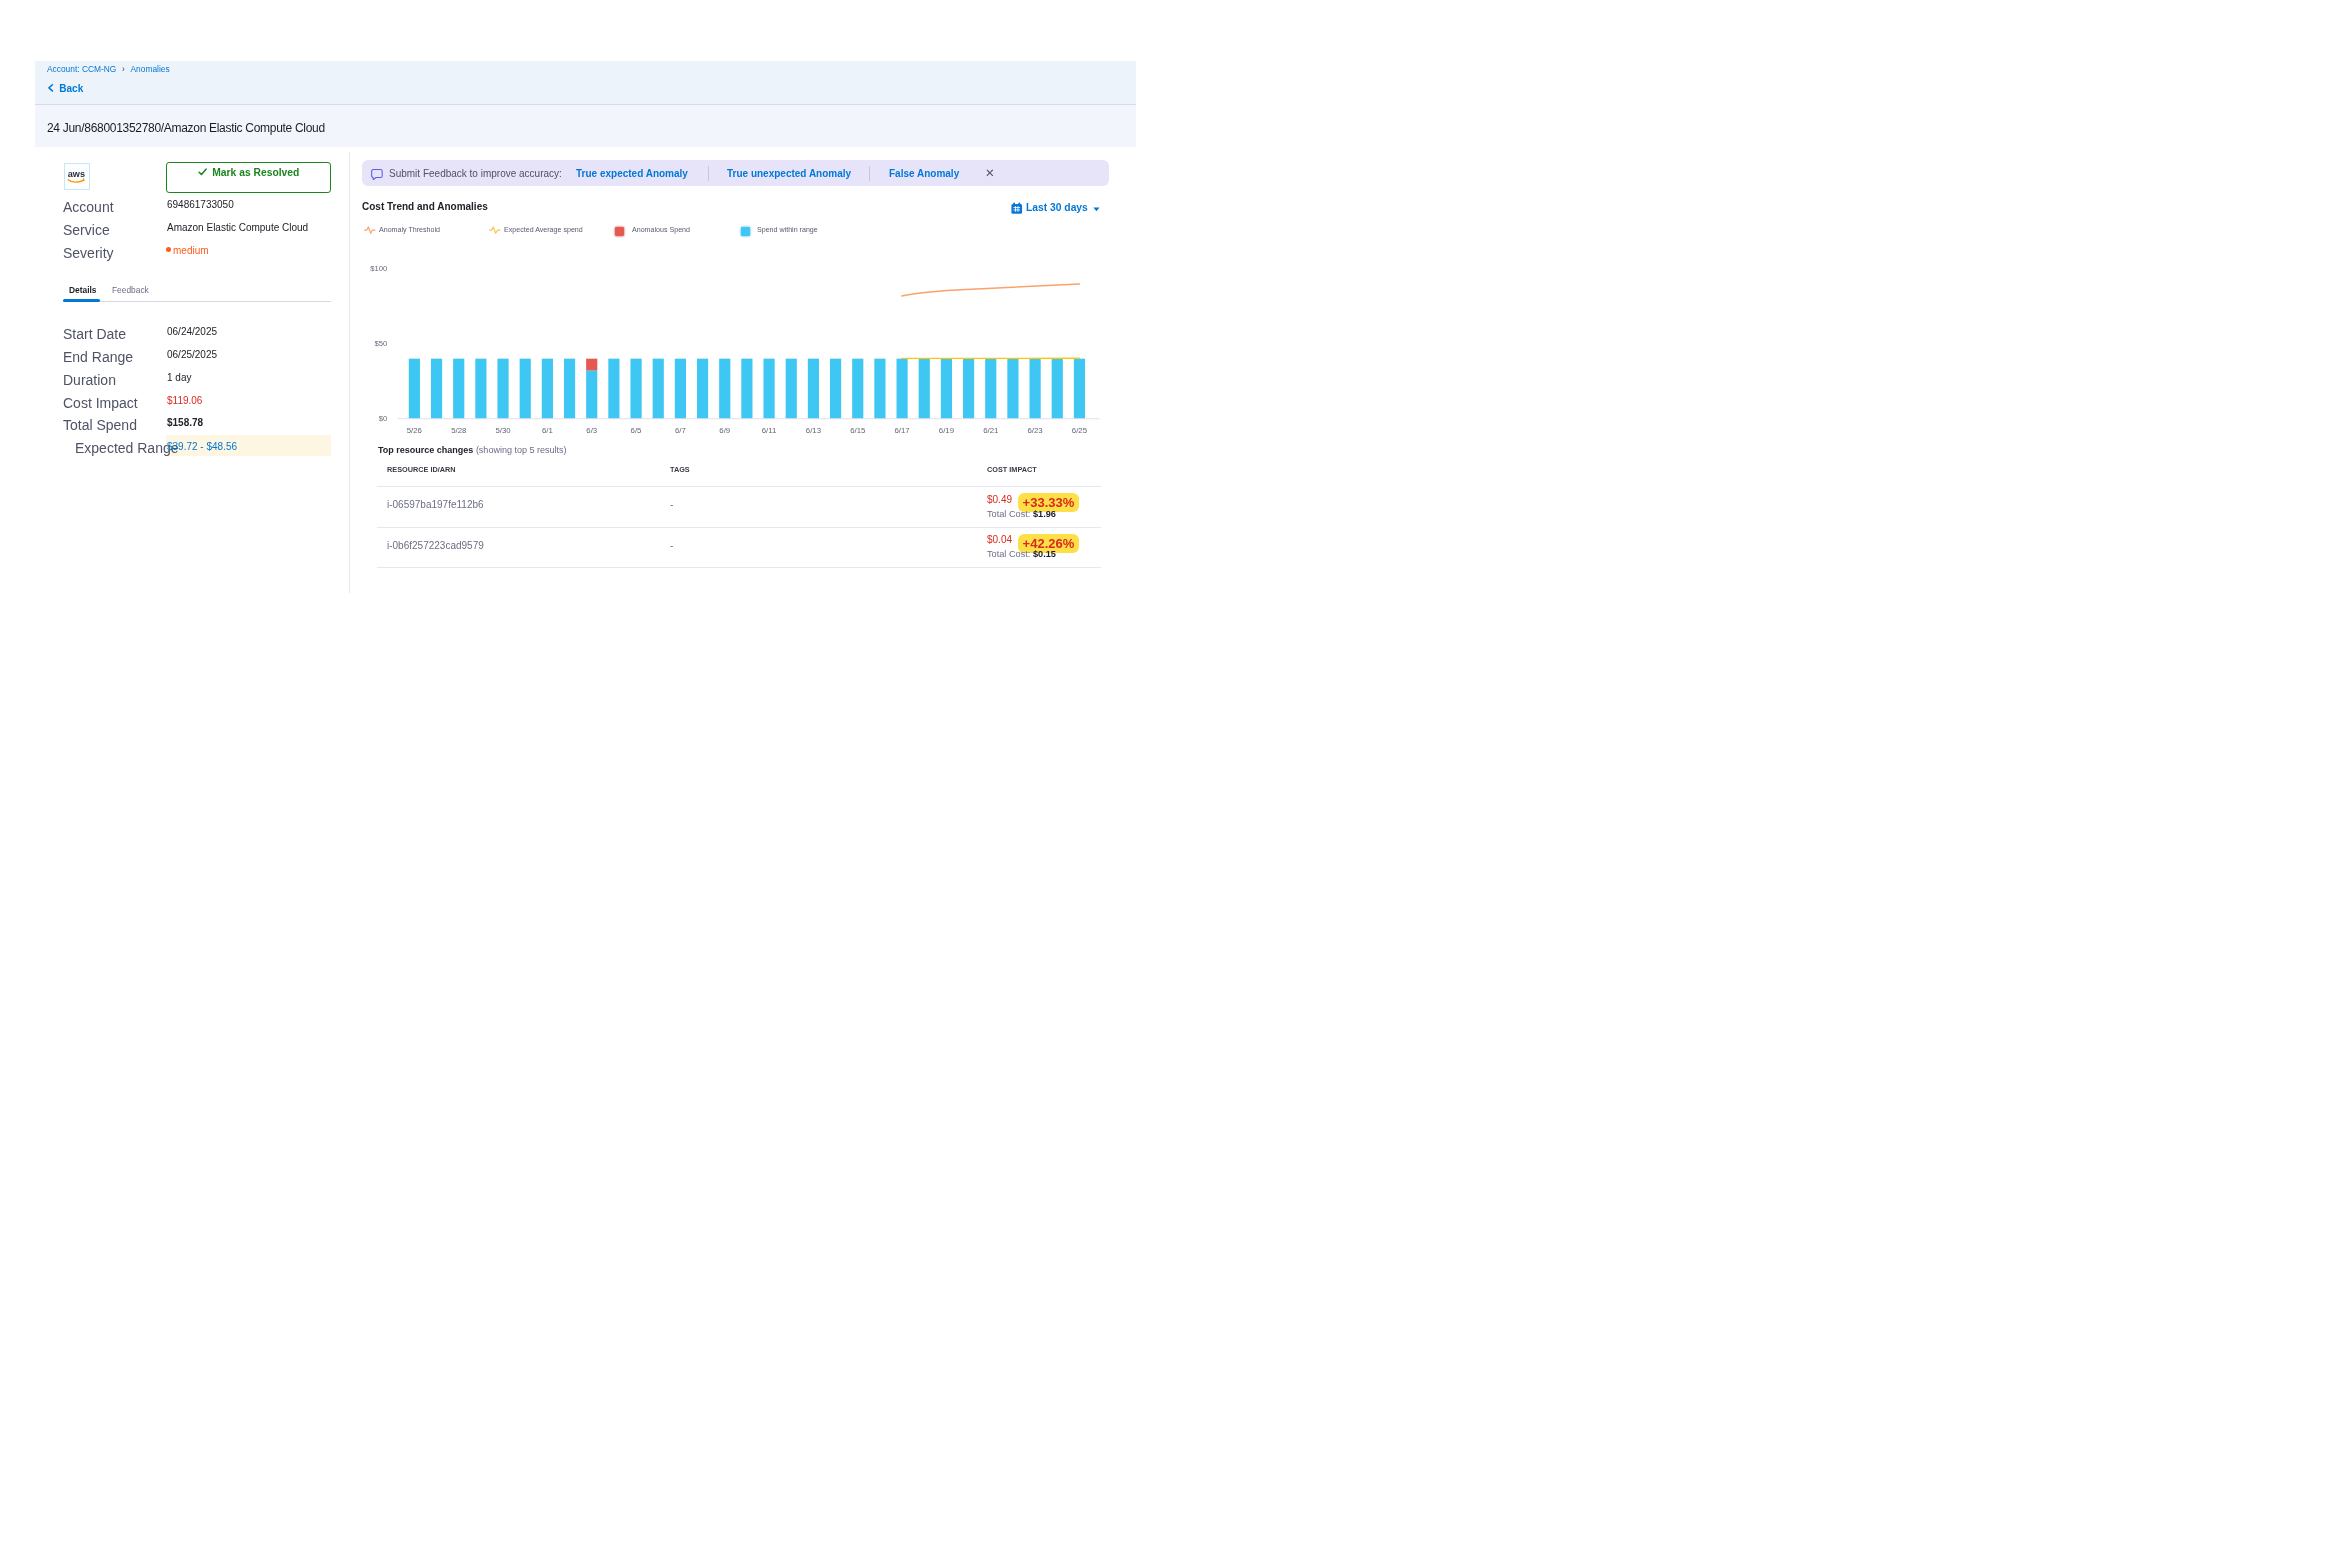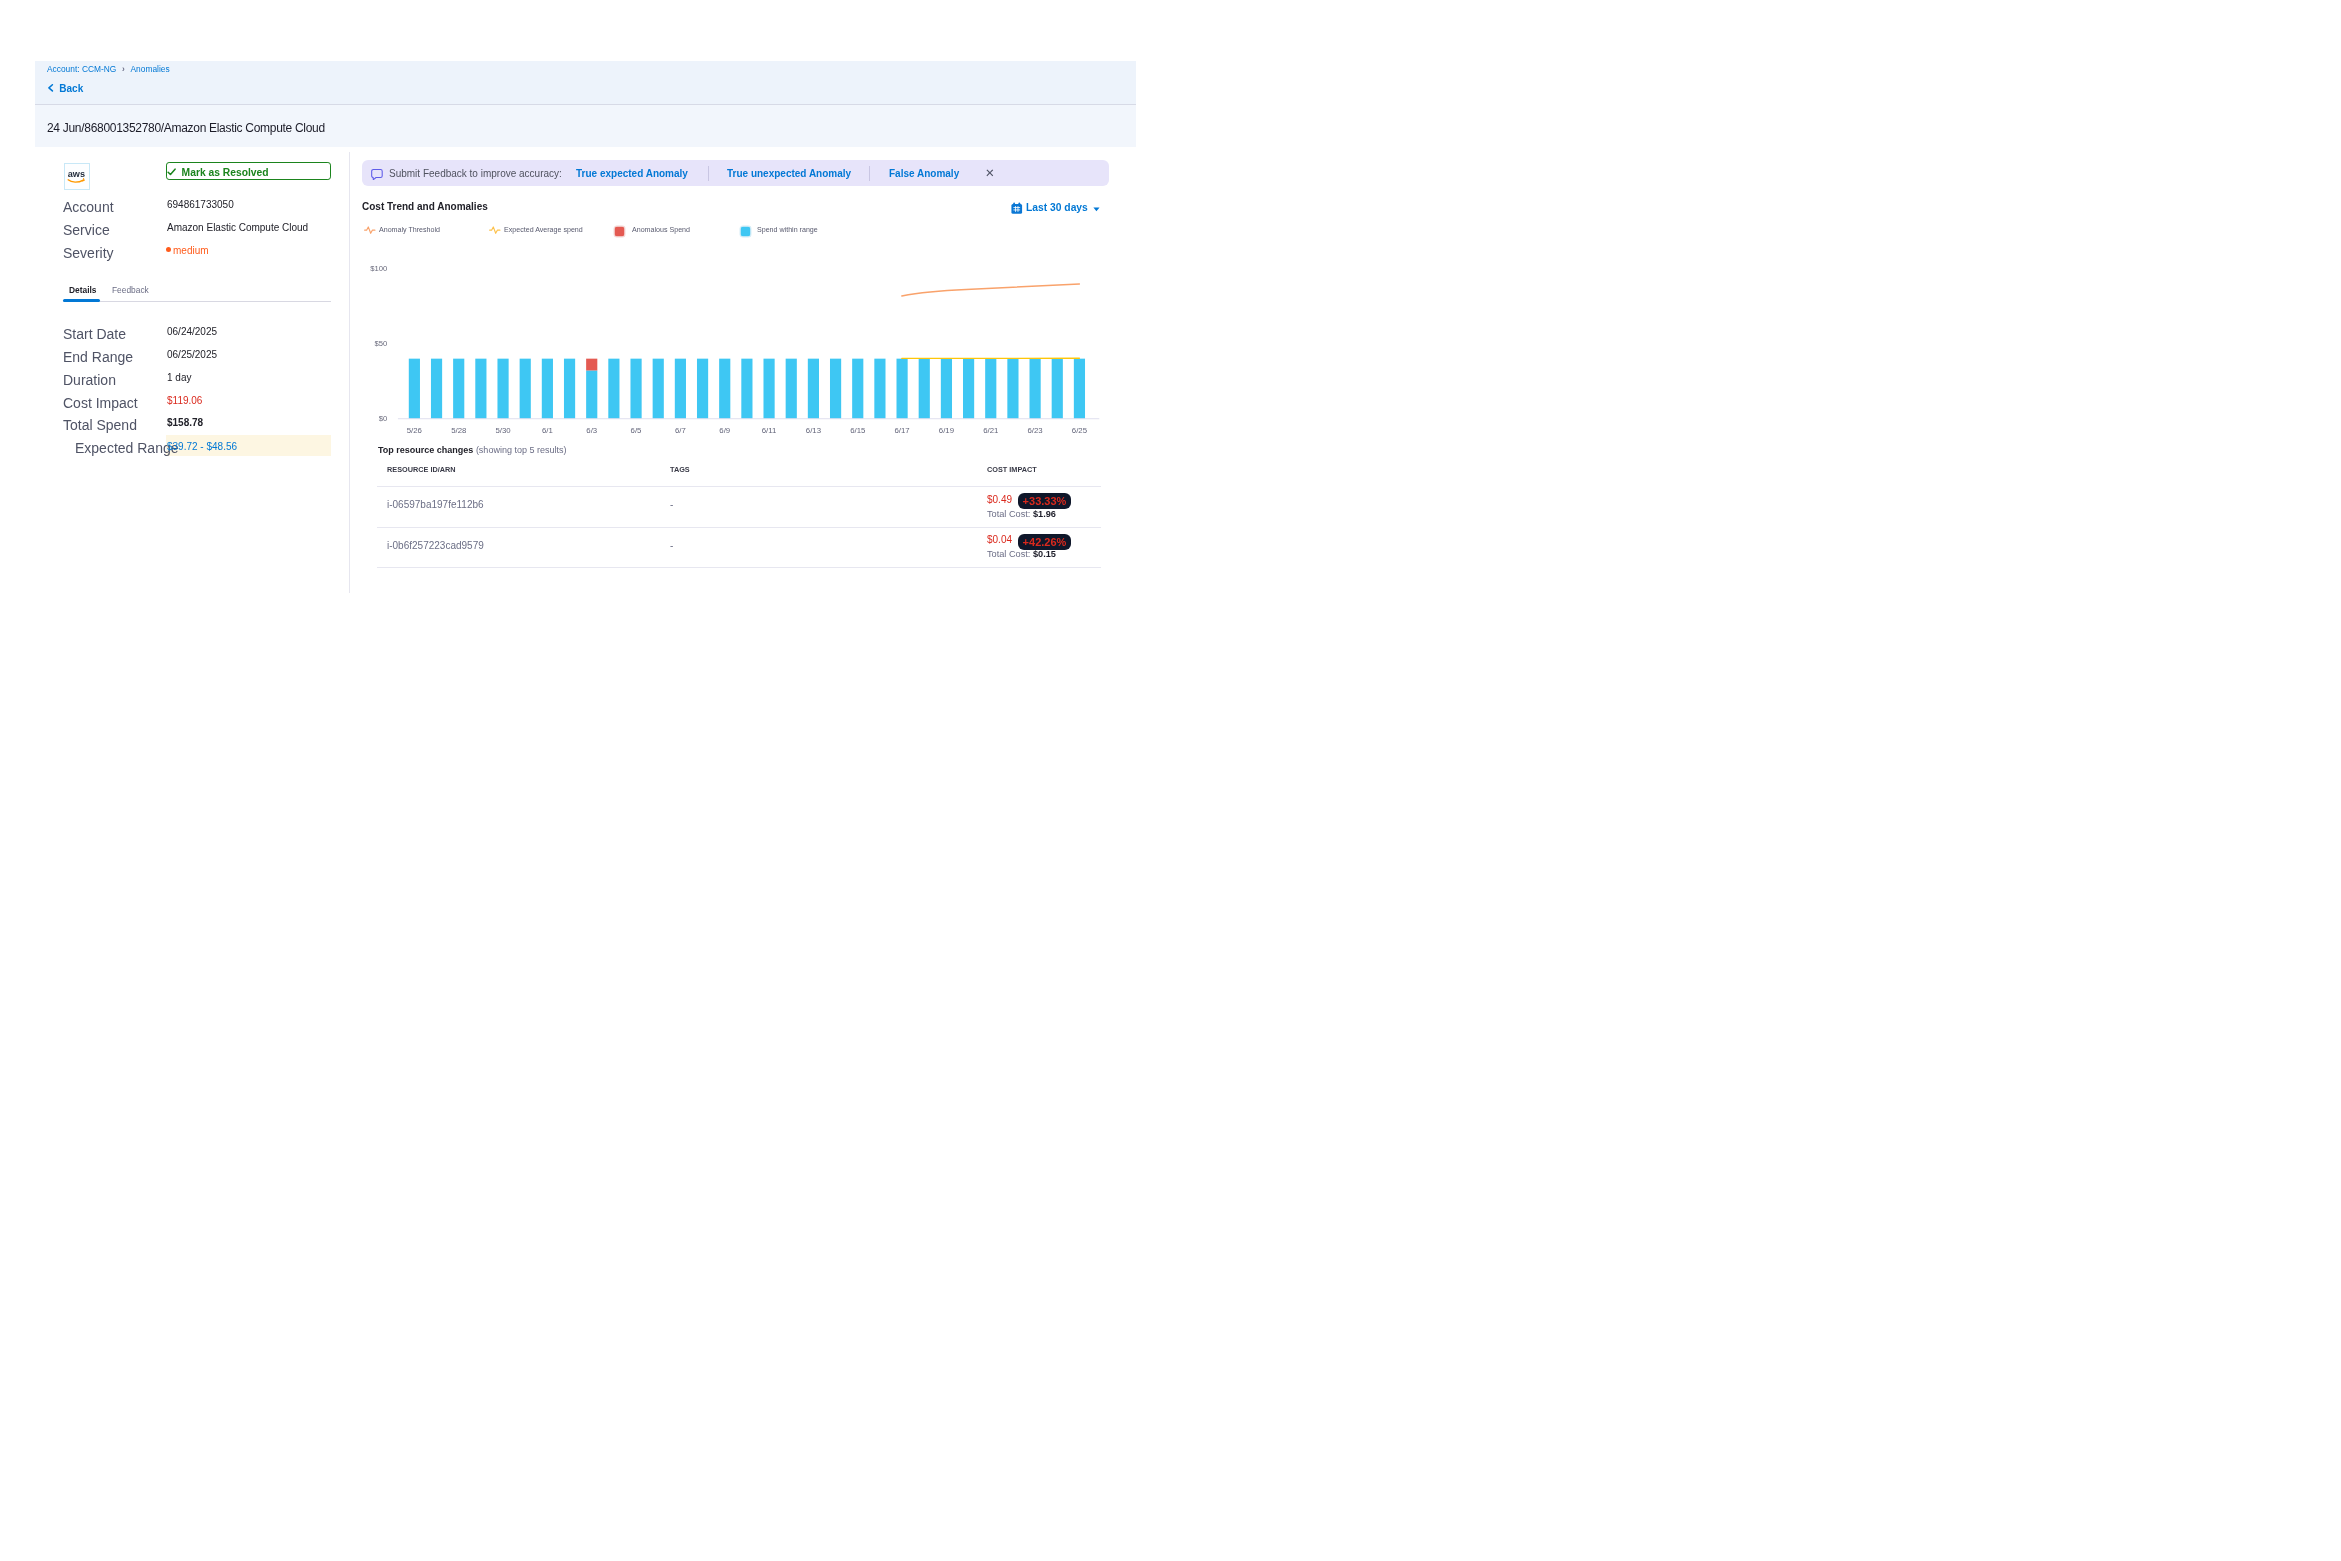--- a/index.html
+++ b/index.html
@@ -9,21 +9,21 @@
   
   .band1 { left:35px; top:61px; width:1101px; height:44px; background:#edf3fb; border-bottom:0.8px solid #d7dae6; }
   .band2 { left:35px; top:105px; width:1101px; height:42px; background:#f2f6fc; }
   .crumb { left:47px; top:64px; font-size:8.4px; color:#0278d5; }
   .crumb .sep { color:#6b6d85; font-weight:bold; font-size:8.4px; padding:0 5.7px; position:relative; top:-0.4px; }
   .back { left:47px; top:83px; font-size:10px; font-weight:bold; color:#0278d5; }
   .title { left:47px; top:121px; font-size:12px; font-weight:normal; color:#1c1c28; letter-spacing:-0.3px; }
 
   
   .awsbox { left:64px; top:163px; width:26.4px; height:27px; border:0.8px solid #c8e8f7; background:#fdfeff; }
-  .btn-res { left:166px; top:162px; width:165px; height:18px; border:1.1px solid #1b841d; border-radius:3.1px; background:#fff; color:#1b841d; font-weight:bold; font-size:10.3px; line-height:19px; }
+  .btn-res { left:166px; top:162px; width:165px; height:31px; border:1.1px solid #1b841d; border-radius:3.1px; background:#fff; color:#1b841d; font-weight:bold; font-size:10.3px; text-align:center; line-height:19px; }
   .lbl { font-size:14px; color:#4f5365; }
   .val { font-size:10px; color:#22222a; }
   .sevdot { left:166px; top:247px; width:5px; height:5px; border-radius:50%; background:#ff5c1c; }
   .tabD { left:69px; top:285px; font-size:8.4px; font-weight:bold; color:#22222a; }
   .tabC { left:112px; top:285px; font-size:8.4px; color:#6b6d85; }
   .tabline { left:63px; top:301px; width:268px; height:0.8px; background:#d8d8e2; }
   .tabblue { left:63px; top:299px; width:37px; height:2.9px; border-radius:1.5px; background:#0278d5; }
   .hl { left:166px; top:435px; width:165px; height:21px; background:#fdf6e2; }
   .vdiv { left:349px; top:152px; width:0.8px; height:441px; background:#e6e6ef; }
 
@@ -39,21 +39,21 @@
   .legtext { font-size:7.1px; color:#585a6e; top:226px; }
 
   
   .ttitle { left:378px; top:445px; font-size:9px; font-weight:bold; color:#22222a; }
   .ttitle span { font-weight:normal; color:#6b6d85; }
   .th { top:465px; font-size:7.3px; font-weight:bold; color:#383946; }
   .tdiv { left:377px; width:724px; height:0.8px; background:#e7e7f0; }
   .rid { font-size:10px; color:#6b6e85; }
   .dash { font-size:10px; color:#6b6e85; }
   .cost1 { font-size:10px; color:#da291d; }
-  .badge { font-size:11px; font-weight:bold; color:#da291d; background:#0f172a; border-radius:6.1px; padding:1.9px 4.6px; }
+  .badge { font-size:13px; font-weight:bold; color:#da291d; background:#fde047; border-radius:6.1px; padding:1.9px 4.6px; }
   .cost2 { font-size:9.2px; color:#6b6d85; }
   .cost2 b { color:#1c1c28; }
 </style>
 </head>
 <body>
 
   <div class="abs band1"></div>
   <div class="abs band2"></div>
   <div class="abs crumb">Account: CCM-NG<span class="sep">›</span>Anomalies</div>
   <div class="abs back"><svg width="7.7" height="7.7" viewBox="0 0 10 10" style="margin-right:4.6px">

